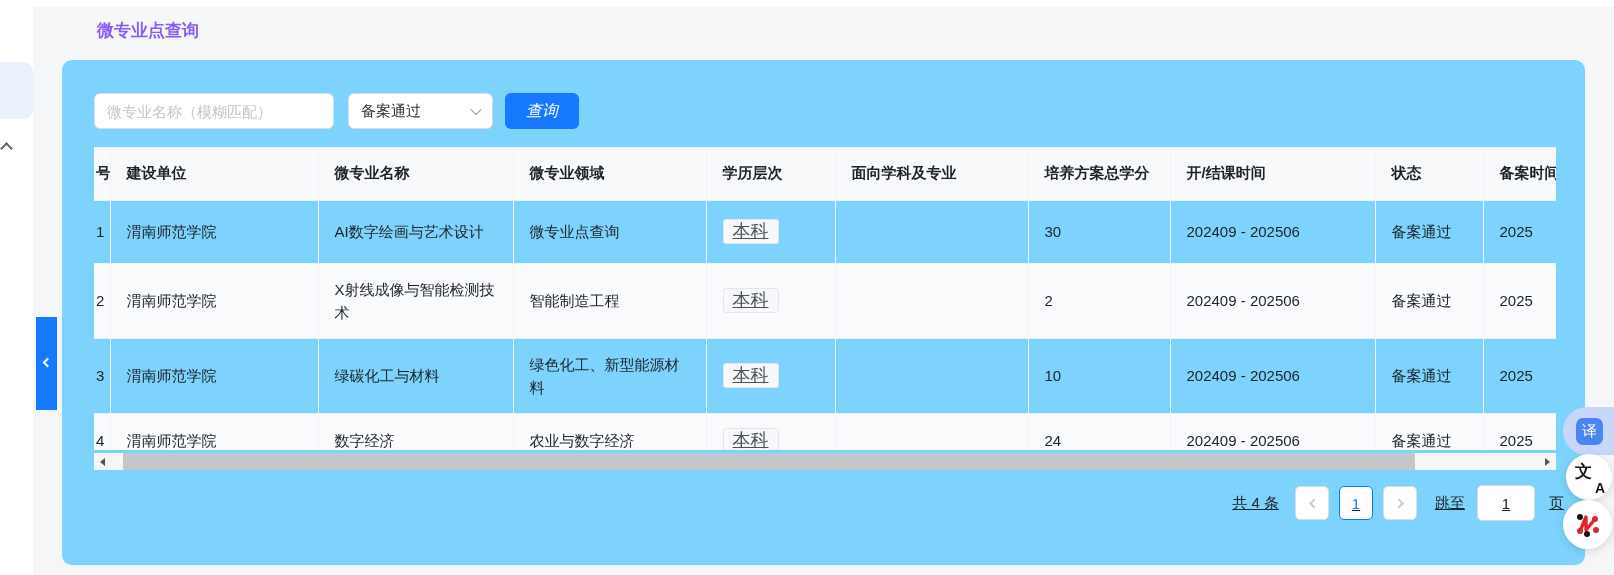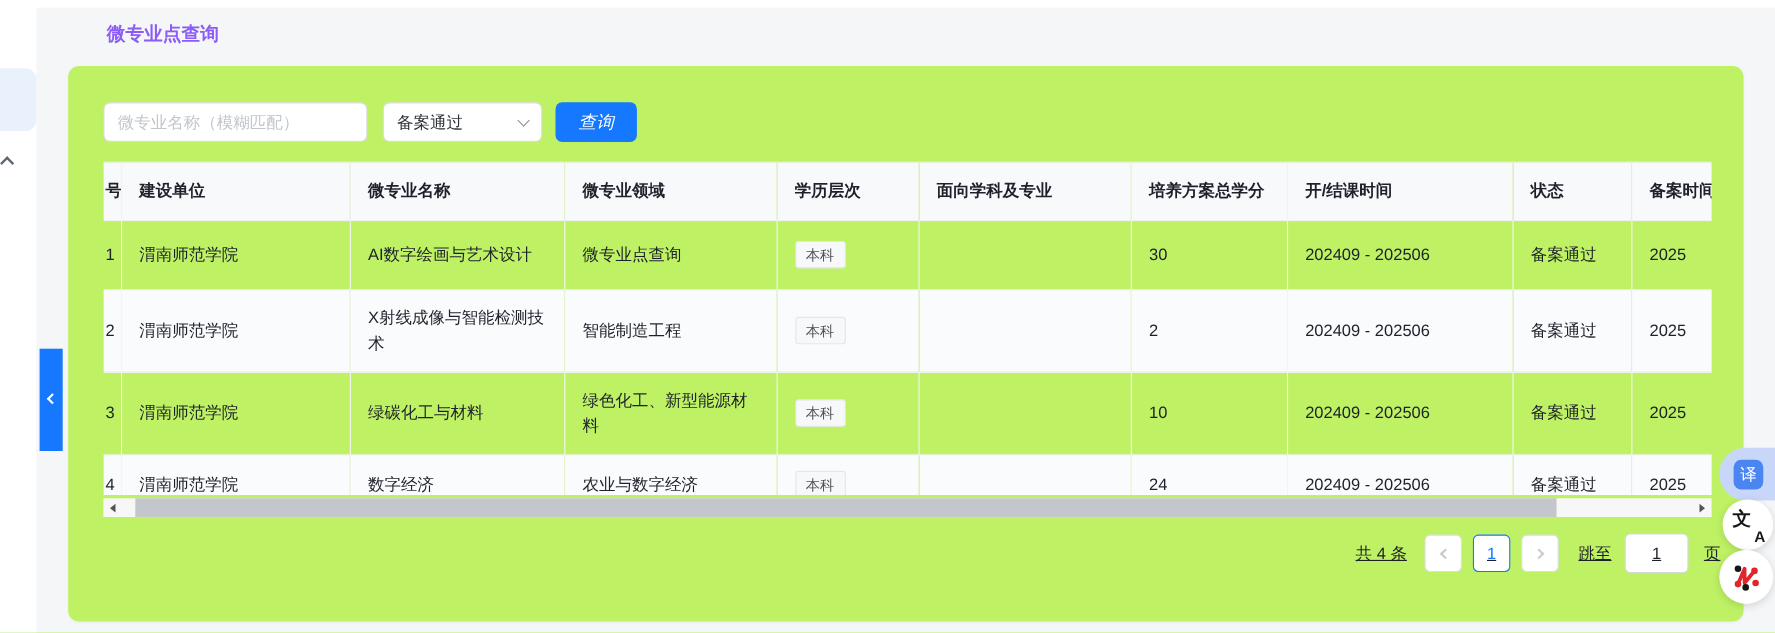--- a/index.html
+++ b/index.html
@@ -11,42 +11,42 @@
     color:#1d2129;
   }
   .top-band { position:absolute; left:0; top:0; width:1614px; height:7px; background:#ffffff; }
   .left-rail { position:absolute; left:0; top:0; width:33px; height:575px; background:#ffffff; }
   .rail-active-item { position:absolute; left:-14px; top:62px; width:47px; height:57px; background:#e8f1fc; border-radius:10px; }
   .rail-collapse { position:absolute; left:1px; top:141px; width:16px; height:12px; cursor:pointer; }
   .rail-collapse i { display:block; width:9px; height:9px; border-top:2px solid #5f6570; border-left:2px solid #5f6570; transform:rotate(45deg); margin:3px 0 0 1px; }
   .collapse-tab { position:absolute; left:36px; top:317px; width:21px; height:93px; background:#1677ff; cursor:pointer; }
   .collapse-tab i { position:absolute; left:8px; top:42px; width:7px; height:7px; border-left:2px solid #ffffff; border-bottom:2px solid #ffffff; transform:rotate(45deg); }
 
-  .card { position:absolute; left:62px; top:60px; width:1523px; height:505px; background:#bef264; border-radius:10px; box-shadow:0 1px 3px rgba(20,30,60,0.04); }
+  .card { position:absolute; left:62px; top:60px; width:1523px; height:505px; background:#7dd3fc; border-radius:10px; box-shadow:0 1px 3px rgba(20,30,60,0.04); }
   .page-title { position:absolute; left:97px; top:19px; font-size:17px; font-weight:bold; color:#8b5cf6; }
 
   
   .search-input { position:absolute; left:32px; top:33px; width:240px; height:36px; border:1px solid #d9dbe0; border-radius:6px; padding:0 12px; font-size:15px; color:#333; font-family:inherit; outline:none; background:#fff; }
   .search-input::placeholder { color:#c2c6cd; }
   .status-select { position:absolute; left:286px; top:33px; width:145px; height:36px; border:1px solid #d9dbe0; border-radius:6px; background:#fff; display:flex; align-items:center; padding:0 12px; font-size:15px; color:#2e3238; cursor:pointer; }
   .status-select .sel-text { flex:1; }
   .chevron-down { width:8px; height:8px; border-right:1.6px solid #8a8f99; border-bottom:1.6px solid #8a8f99; transform:rotate(45deg) translate(-1px,-1px); }
   .query-button { position:absolute; left:443px; top:33px; width:74px; height:36px; background:#1677ff; border:none; border-radius:6px; color:#ffffff; font-size:16px; font-family:inherit; cursor:pointer;font-style:italic; }
 
   
   .table-wrap { position:absolute; left:32px; top:87px; width:1462px; height:303px; overflow:hidden; border-top:1px solid #f0f1f5; }
   table { width:1539px; table-layout:fixed; border-collapse:collapse; }
   th { height:52px; background:#f8f9fb; font-size:15px; font-weight:bold; color:#1d2129; text-align:left; padding:0 16px; border-bottom:1px solid #eff1f4; border-right:1px solid #f1f2f5; white-space:nowrap; overflow:hidden; }
   td { font-size:15px; color:#1d2129; padding:14px 16px; border-bottom:1px solid #f1f2f5; border-right:1px solid #f3f4f7; vertical-align:middle; line-height:23px; overflow:hidden; }
   th.c-no, td.c-no { padding:0 2px; }
   tr.r-a td { height:63px; }
   tr.r-b td { height:68px; }
   tr.r-c td { height:53px; }
   tr.stripe td { background:#fafbfd; }
-  .tag { display:inline-block; padding:2px 9px; background:#f7f8fa; border:1px solid #e5e6eb; border-radius:3px; font-size:13px; color:#4e5257; line-height:19px; }
+  .tag { display:inline-block; padding:2px 9px; background:#f7f8fa; border:1px solid #e5e6eb; border-radius:3px; font-size:18px; color:#4e5257; line-height:19px;text-decoration:underline; }
 
   
   .h-scrollbar { position:absolute; left:32px; top:393px; width:1462px; height:17px; background:#f7f7f8; }
   .sb-arrow { position:absolute; top:0; width:17px; height:17px; display:flex; align-items:center; justify-content:center; cursor:pointer; }
   .sb-arrow.left { left:0; }
   .sb-arrow.right { right:0; }
   .tri-left { width:0; height:0; border-top:4px solid transparent; border-bottom:4px solid transparent; border-right:5px solid #515356; }
   .tri-right { width:0; height:0; border-top:4px solid transparent; border-bottom:4px solid transparent; border-left:5px solid #515356; }
   .sb-thumb { position:absolute; left:29px; top:0; width:1292px; height:17px; background:#c3c6cb; cursor:grab; }
 

